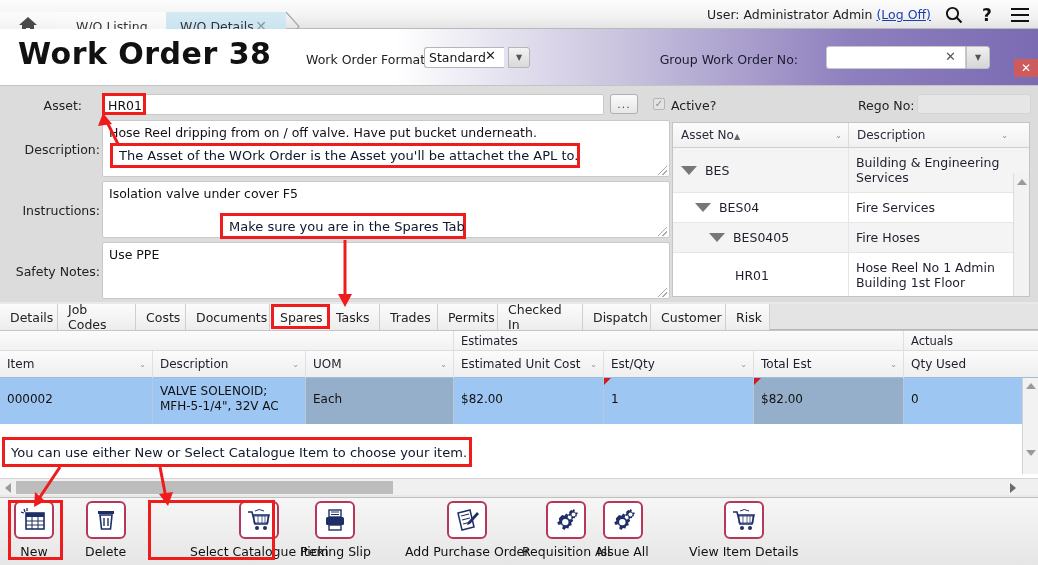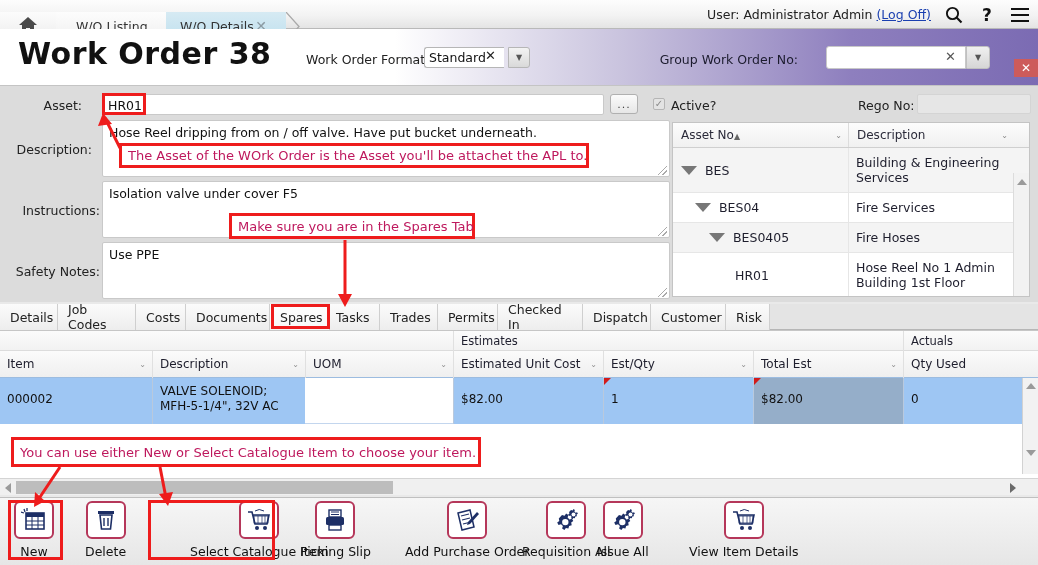--- a/index.html
+++ b/index.html
@@ -243,21 +243,21 @@
     width:40px; height:38px; background:#fff;
     border:2px solid #b5375a; border-radius:6px;
     display:flex; align-items:center; justify-content:center;
   }
   .tb-label { margin-top:5px; font-size:12.5px; color:#111; white-space:nowrap; }
 
   
   .ann-box {
     position:absolute; background:#fff; border:3px solid #ee1c1c;
     display:flex; align-items:center; padding:0 6px;
-    font-size:13px; color:#be185d; white-space:nowrap; z-index:40;margin-left:9px;
+    font-size:13px; color:#0f172a; white-space:nowrap; z-index:40;
   }
   .ann-hl {
     position:absolute; border:3px solid #ee1c1c; z-index:41;
     background:transparent;
   }
   .ann-svg { position:absolute; left:0; top:0; width:1038px; height:565px;
     pointer-events:none; z-index:39; }
 </style>
 </head>
 <body>
@@ -330,21 +330,21 @@
   <div class="form-area"></div>
 
   <div class="flabel" style="left:10px; top:98px; width:72px;">Asset:</div>
   <div class="finput" style="left:102px; top:94px; width:502px; height:21px;">HR01</div>
   <div class="dots-btn">...</div>
   <div class="chk">✓</div>
   <div class="active-lbl">Active?</div>
   <div class="rego-lbl">Rego No:</div>
   <div class="rego-input"></div>
 
-  <div class="flabel" style="left:2px; top:142px; width:90px;">Description:</div>
+  <div class="flabel" style="left:10px; top:142px; width:90px;">Description:</div>
   <div class="ftext" style="left:102px; top:120px; width:568px; height:57px;">
     <span>Hose Reel dripping from on / off valve. Have put bucket underneath.</span>
     <span class="resize-grip"></span>
   </div>
 
   <div class="flabel" style="left:10px; top:203px; width:90px;">Instructions:</div>
   <div class="ftext" style="left:102px; top:181px; width:568px; height:57px;">
     <span>Isolation valve under cover F5</span>
     <span class="resize-grip"></span>
   </div>
@@ -443,20 +443,21 @@
       <div class="col-cell" style="left:753px;width:150px;">
         <span>Total Est</span>
         <span class="caret">⌄</span></div>
       <div class="col-cell" style="left:903px;width:135px;">
         <span>Qty Used</span></div>
     </div>
 
     <div class="data-row">
       <div class="dcell lite" style="left:0;width:152px;border-left:none;">000002</div>
       <div class="dcell lite wrap" style="left:152px;width:153px;">VALVE SOLENOID; MFH-5-1/4", 32V AC</div>
+      <div class="dcell dark" style="left:305px;width:148px;">Each</div>
       <div class="dcell lite" style="left:453px;width:150px;">$82.00</div>
       <div class="dcell lite" style="left:603px;width:150px;">
         <span class="corner-flag"></span>
         <span>1</span>
       </div>
       <div class="dcell dark" style="left:753px;width:150px;">
         <span class="corner-flag"></span>
         <span>$82.00</span>
       </div>
       <div class="dcell lite" style="left:903px;width:119px;">0</div>

